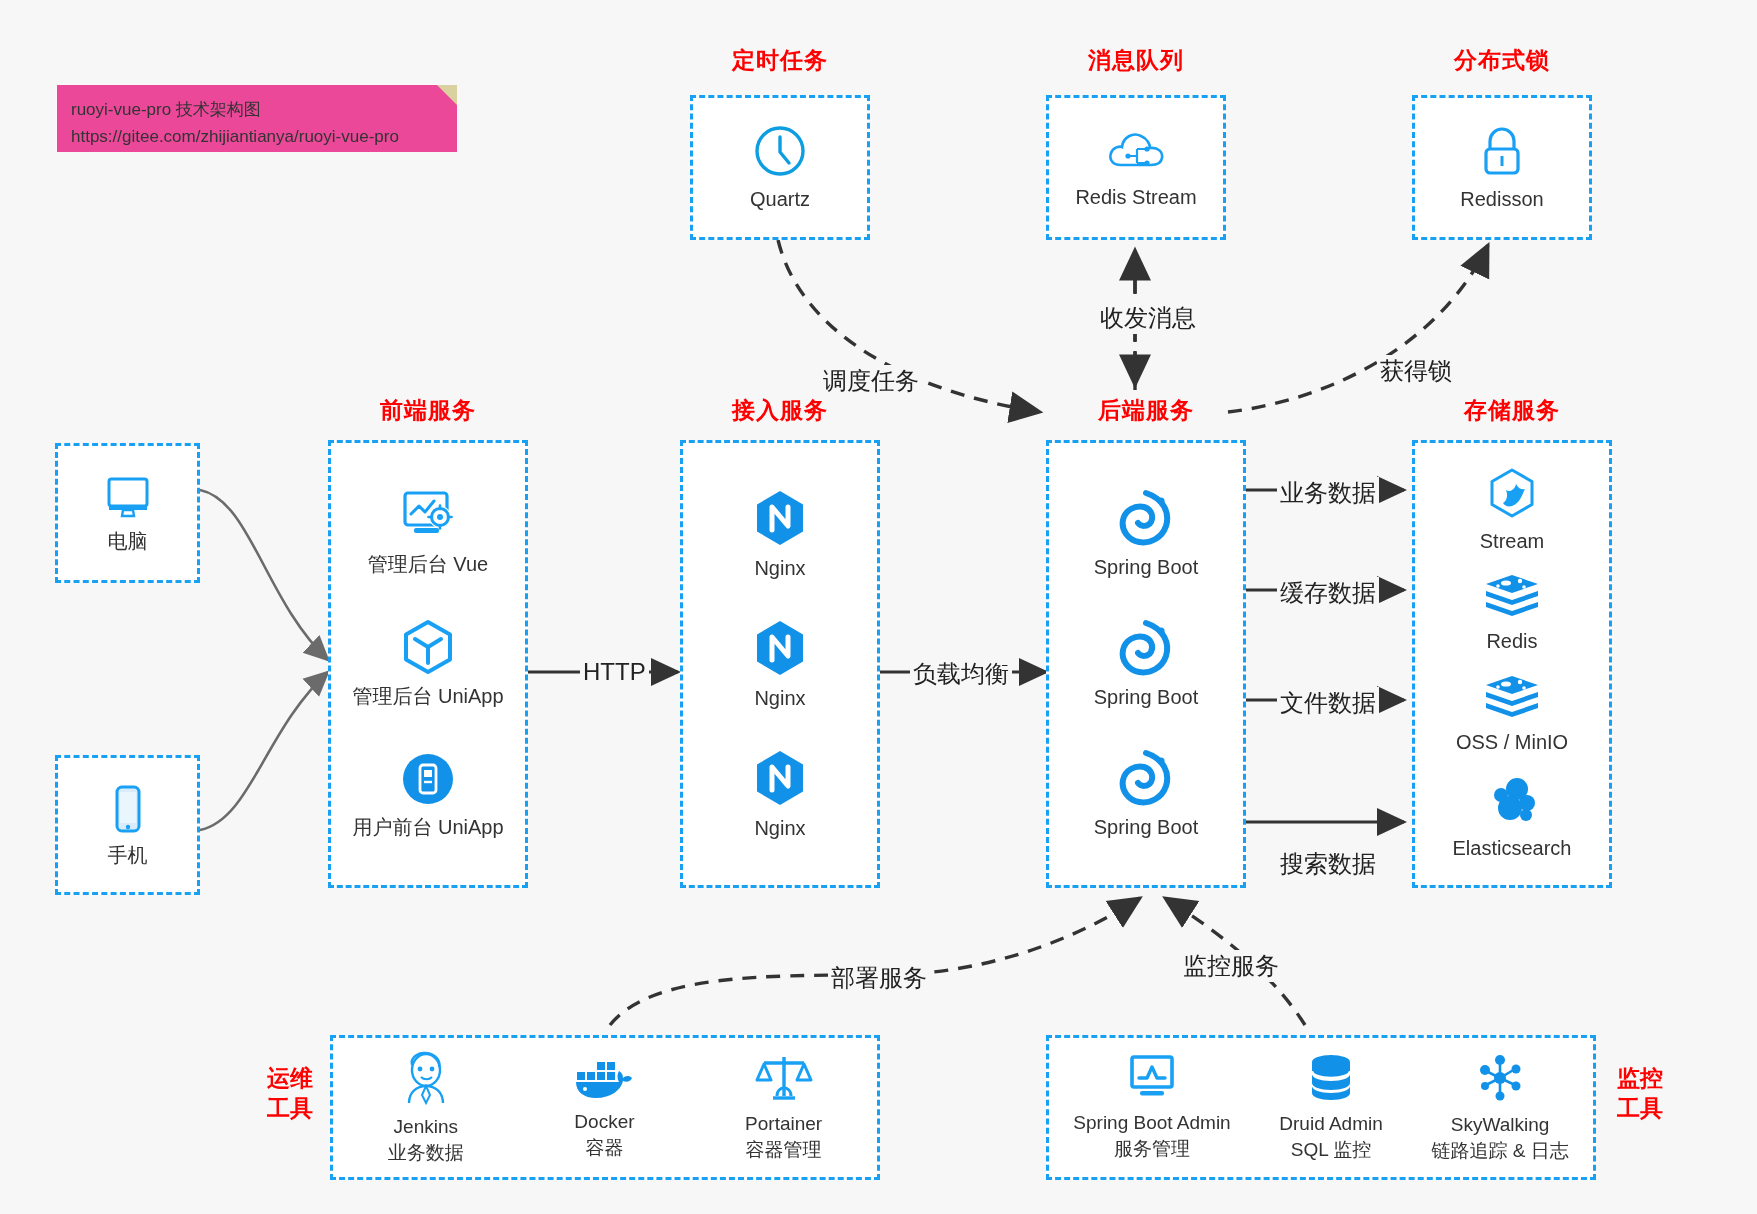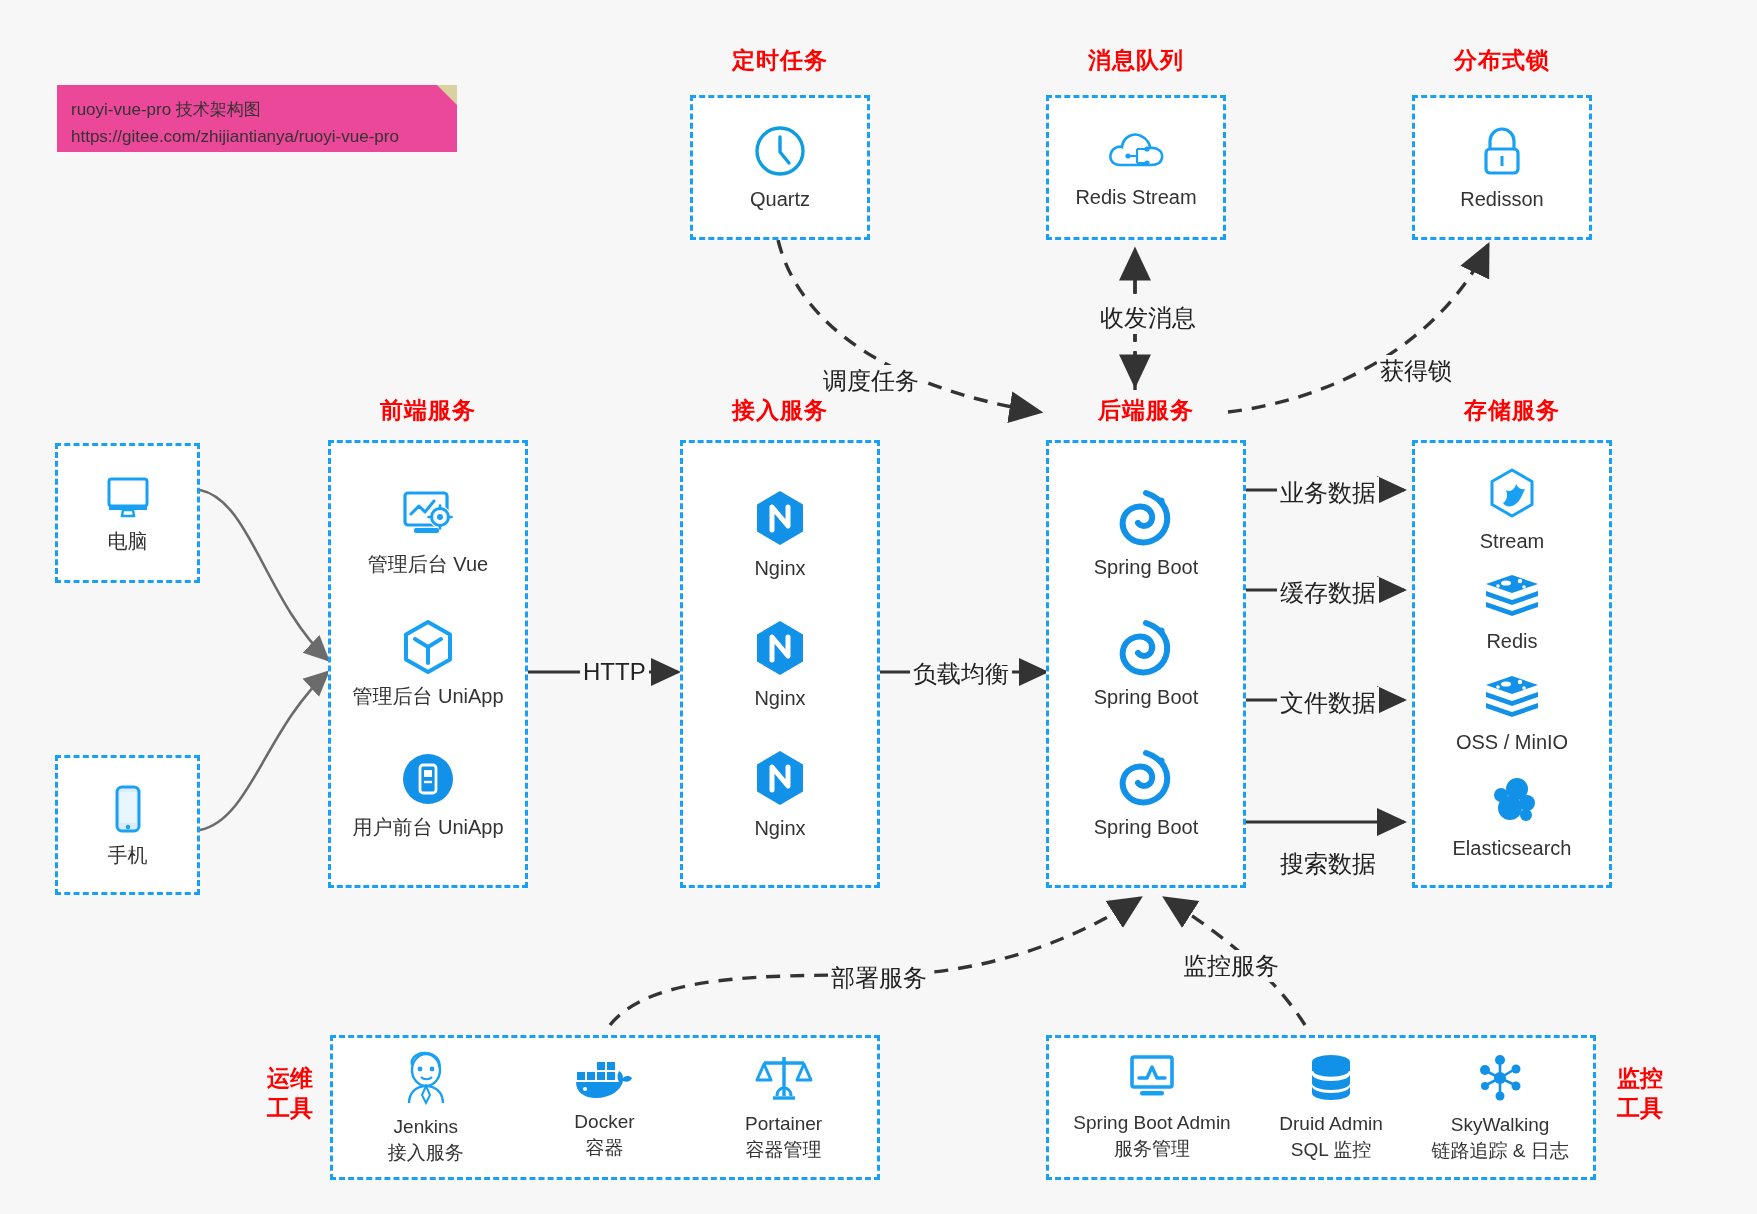--- a/index.html
+++ b/index.html
@@ -326,21 +326,21 @@
       <svg class="ico" width="58" height="58" viewBox="0 0 58 58">
         <ellipse cx="29" cy="21" rx="14" ry="16" stroke="#18a0f5" stroke-width="2.4" fill="none"></ellipse>
         <path d="M15 16 C13 9 21 3 29 4 C38 5 44 11 42 18" stroke="#18a0f5" stroke-width="2.4" fill="none"></path>
         <circle cx="23" cy="20" r="2.4" fill="#18a0f5"></circle>
         <circle cx="35" cy="20" r="2.4" fill="#18a0f5"></circle>
         <path d="M24 28 C27 31 32 31 35 28" stroke="#18a0f5" stroke-width="2.2" fill="none"></path>
         <path d="M12 54 C12 43 20 37 29 37 C38 37 46 43 46 54" stroke="#18a0f5" stroke-width="2.4" fill="none"></path>
         <path d="M29 37 L25 46 L29 54 L33 46 Z" stroke="#18a0f5" stroke-width="2" fill="none"></path>
       </svg>
       <div class="lbl small">Jenkins
-接入服务</div>
+业务数据</div>
     </div>
     <div class="node">
       <svg class="ico" width="62" height="48" viewBox="0 0 62 48">
         <g fill="#1291e8">
           <rect x="14" y="18" width="8" height="8"></rect>
           <rect x="24" y="18" width="8" height="8"></rect>
           <rect x="34" y="18" width="8" height="8"></rect>
           <rect x="24" y="8" width="8" height="8"></rect>
           <rect x="34" y="8" width="8" height="8"></rect>
           <rect x="4" y="18" width="8" height="8"></rect>

